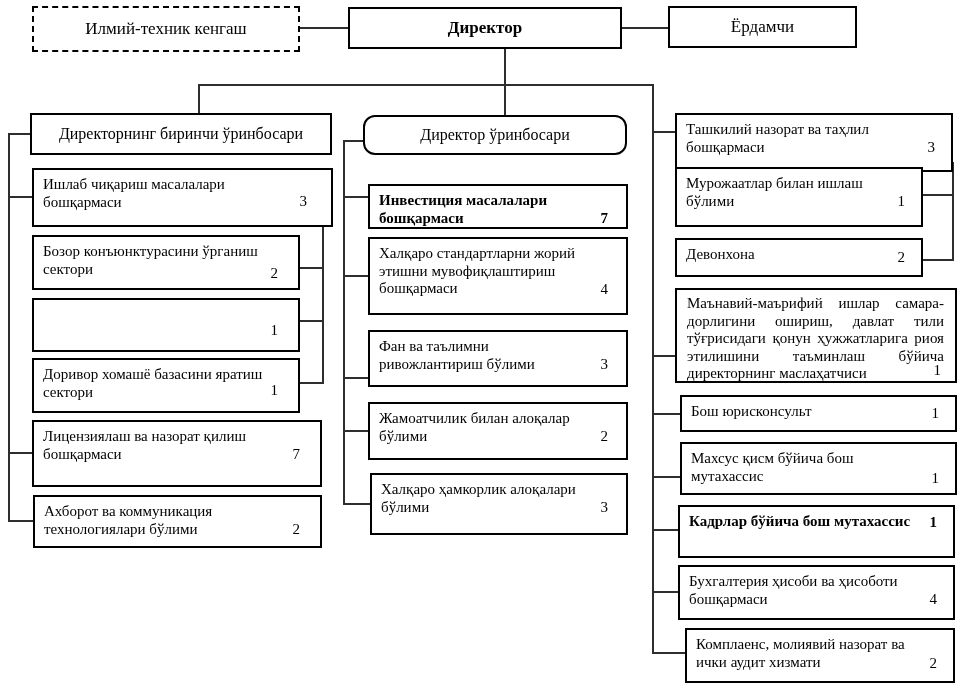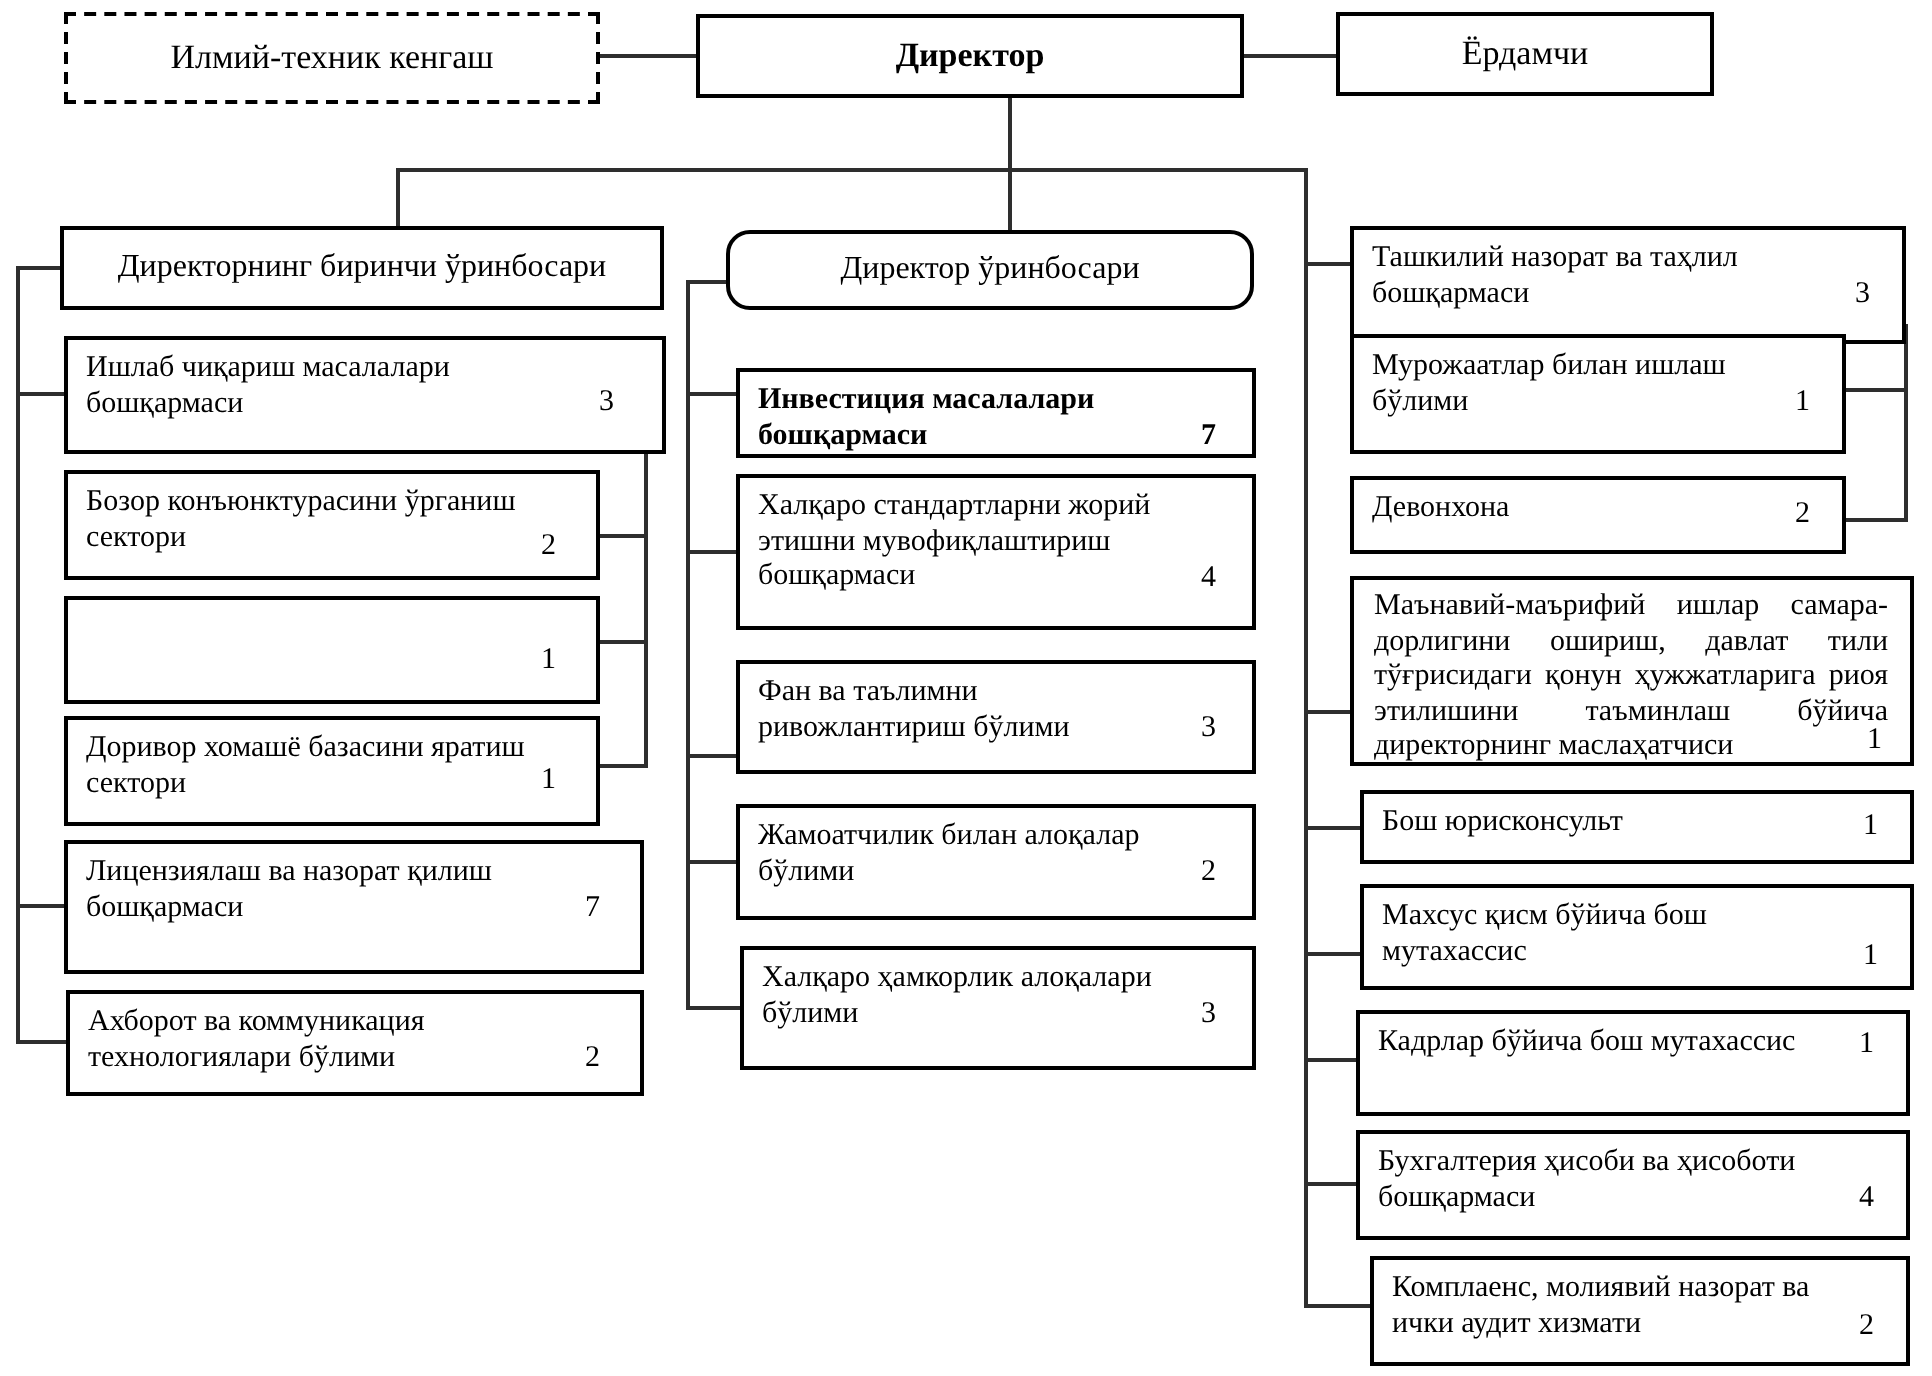--- a/index.html
+++ b/index.html
@@ -143,21 +143,21 @@
     <span class="num" style="right:14px;top:72px;">1</span>
   </div>
   <div class="box" style="left:680px;top:395px;width:277px;height:37px;">
     <span>Бош юрисконсульт</span>
     <span class="num" style="right:16px;top:8px;">1</span>
   </div>
   <div class="box" style="left:680px;top:442px;width:277px;height:53px;">
     <span>Махсус қисм бўйича бош мутахассис</span>
     <span class="num" style="right:16px;top:26px;">1</span>
   </div>
-  <div class="box" style="left:678px;top:505px;width:277px;height:53px;">
+  <div class="box" style="left:678px;top:505px;width:277px;height:53px;font-weight:bold;">
     <span>Кадрлар бўйича бош мутахассис</span>
     <span class="num" style="right:16px;top:7px;">1</span>
   </div>
   <div class="box" style="left:678px;top:565px;width:277px;height:55px;">
     <span>Бухгалтерия ҳисоби ва ҳисоботи бошқармаси</span>
     <span class="num" style="right:16px;top:24px;">4</span>
   </div>
   <div class="box" style="left:685px;top:628px;width:270px;height:55px;">
     <span>Комплаенс, молиявий назорат ва ички аудит хизмати</span>
     <span class="num" style="right:16px;top:25px;">2</span>

